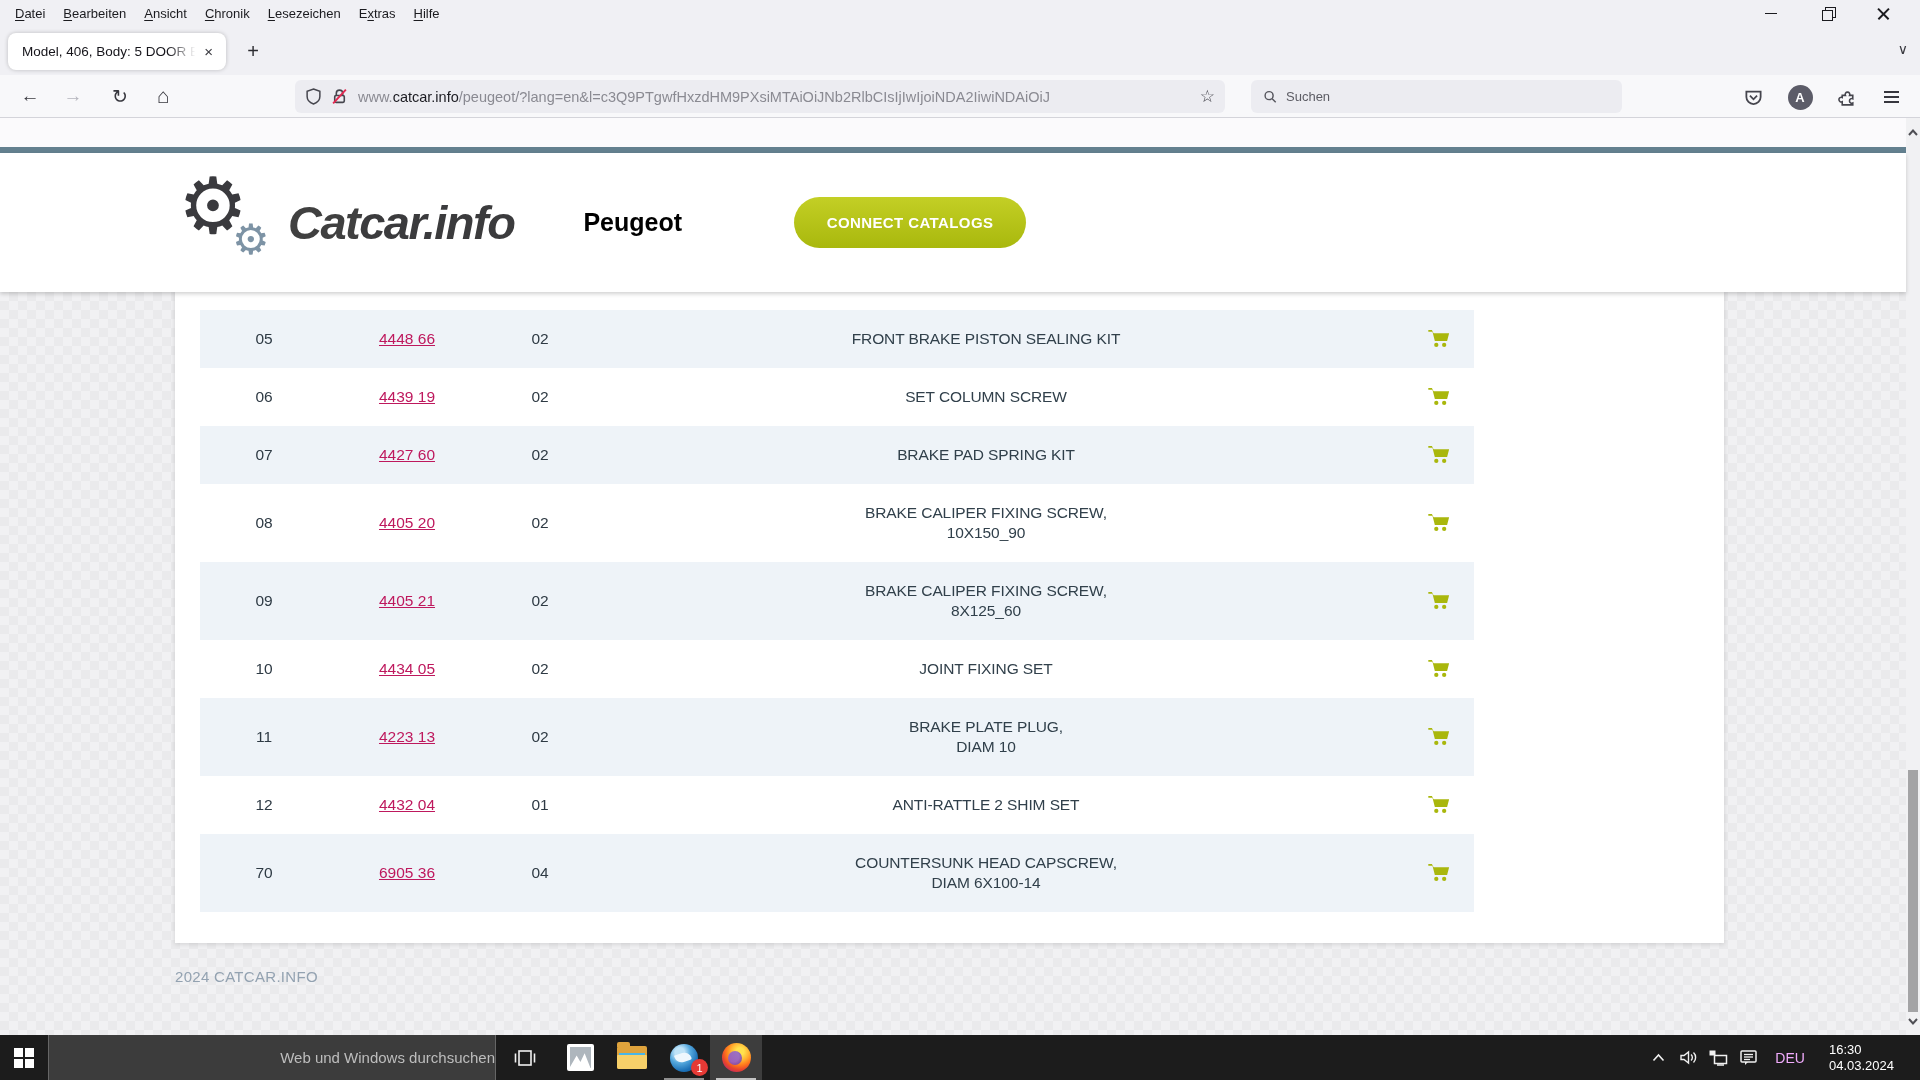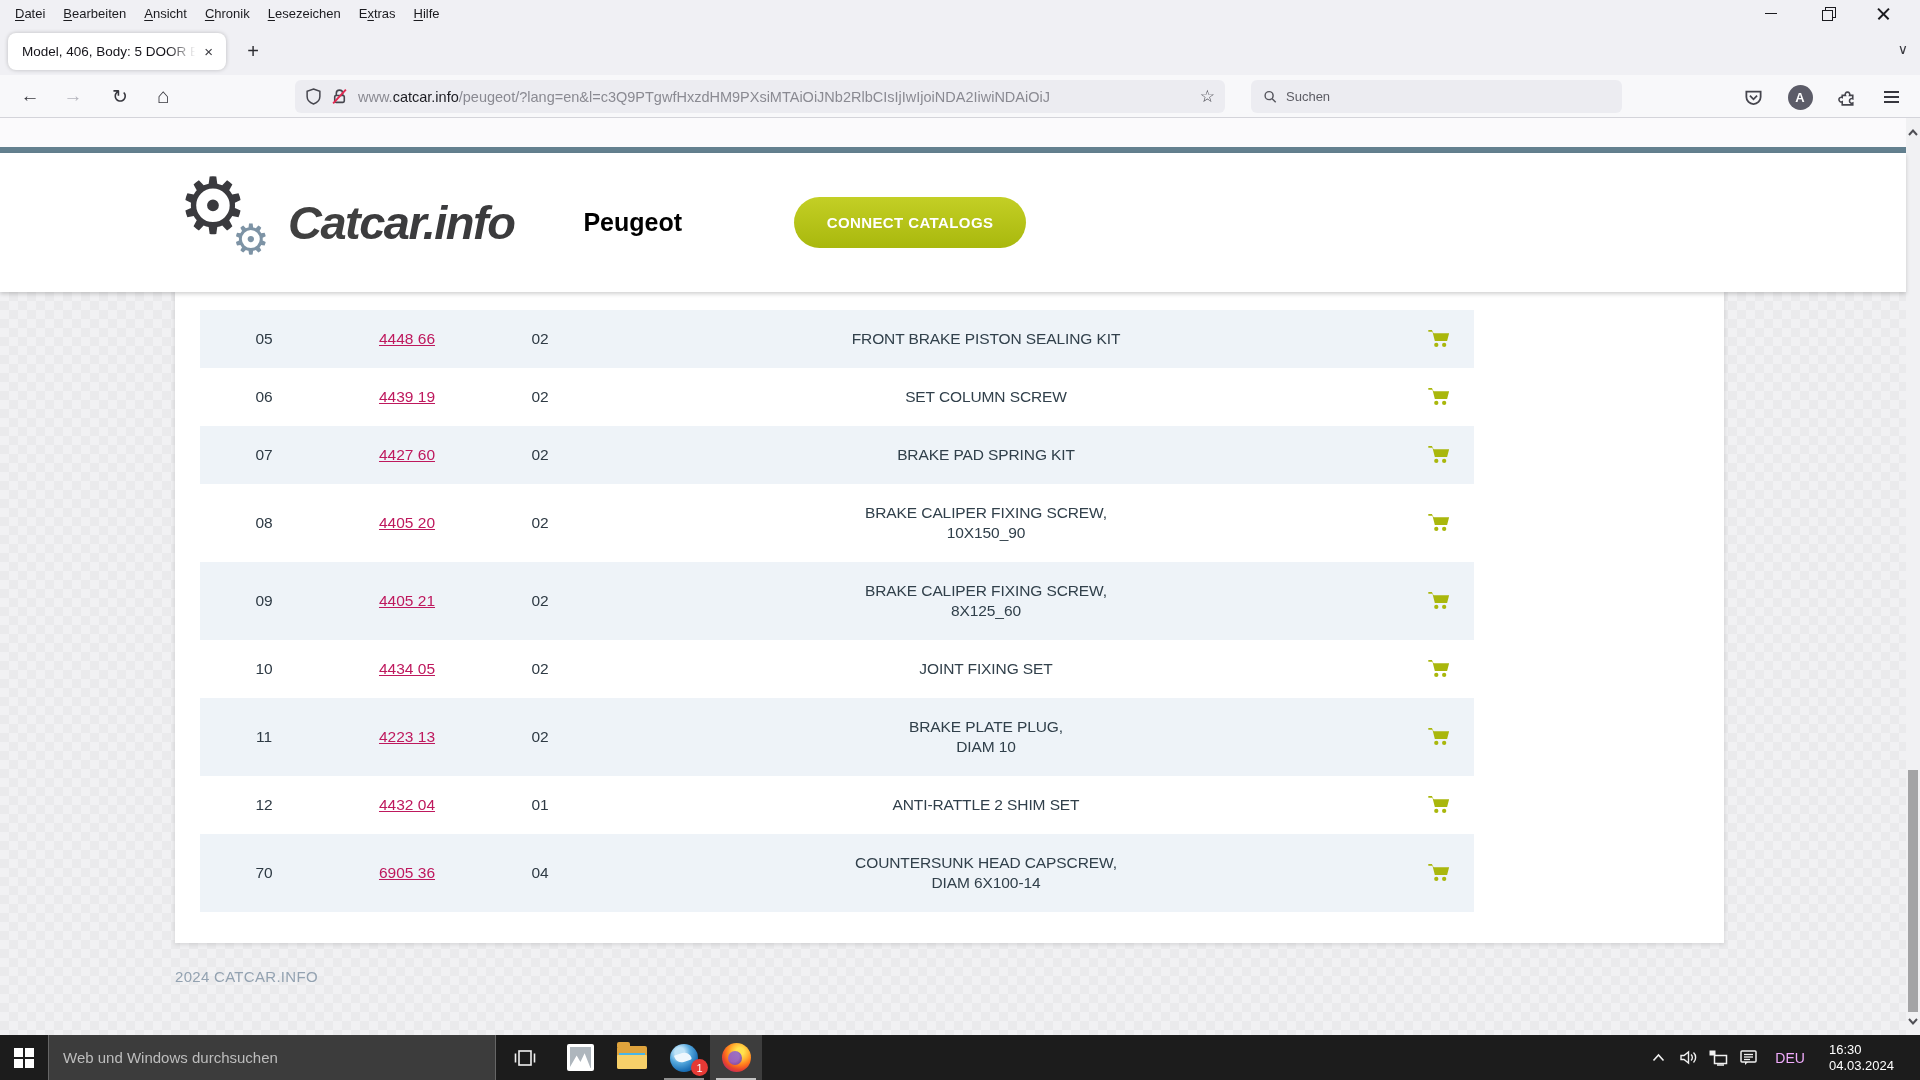--- a/index.html
+++ b/index.html
@@ -80,21 +80,21 @@
   .sb-arrow svg { display:block; }
   .sb-up { top:6px; } .sb-down { bottom:6px; }
   .sb-thumb { position:absolute; left:2px; width:10px; top:652px; height:242px; background:#a4a4a6; }
 
   
   .taskbar { position:absolute; bottom:0; left:0; right:0; height:45px; background:#1c1c1c; display:flex; align-items:stretch; }
   .start { width:48px; display:flex; align-items:center; justify-content:center; }
   .win-logo { display:grid; grid-template-columns:9px 9px; grid-template-rows:9px 9px; gap:2px; }
   .win-logo span { background:#fff; }
   .tb-search { width:448px; background:#3c3c3c; border:1px solid #666; border-bottom:none; border-top:none; display:flex; align-items:center; padding-left:14px; }
-  .tb-search input { background:transparent; border:none; outline:none; font-size:15px; color:#0ea5e9; width:100%; font-family:"Liberation Sans",sans-serif; }
+  .tb-search input { background:transparent; border:none; outline:none; font-size:15px; color:#0ea5e9; width:100%; font-family:"Liberation Sans",sans-serif;text-align:right; }
   .tb-search input::placeholder { color:#bdbdbd; }
   .taskview { width:58px; display:flex; align-items:center; justify-content:center; }
   .app-tile { width:52px; display:flex; align-items:center; justify-content:center; position:relative; }
   .app-tile.active { background:#3d3d3d; }
   .open-bar { position:absolute; bottom:0; left:6px; right:6px; height:2.5px; background:#8f8f8f; }
   .app-tile.active .open-bar { background:#c4c4c4; }
   .ic-photos { width:27px; height:27px; background:#fff; border-radius:2px; display:flex; align-items:center; justify-content:center; }
   .ic-photos i { display:block; width:21px; height:21px; background:#aeb6bd;
     clip-path:none; position:relative; overflow:hidden; }
   .ic-photos i::after { content:""; position:absolute; inset:0; background:#fff;

